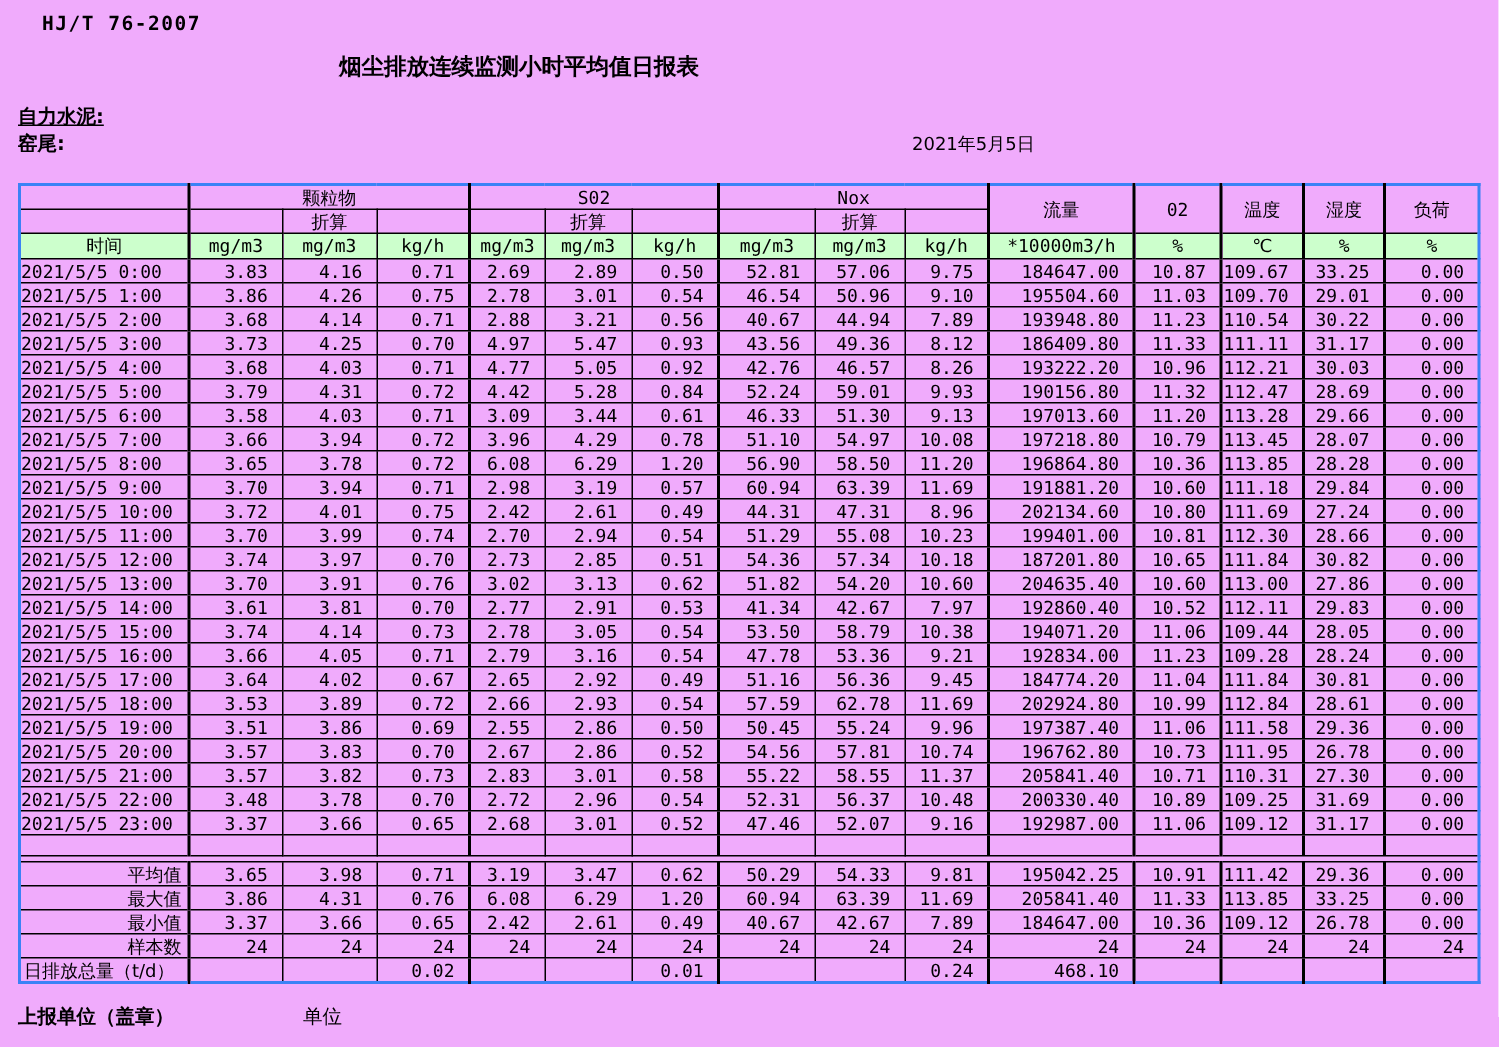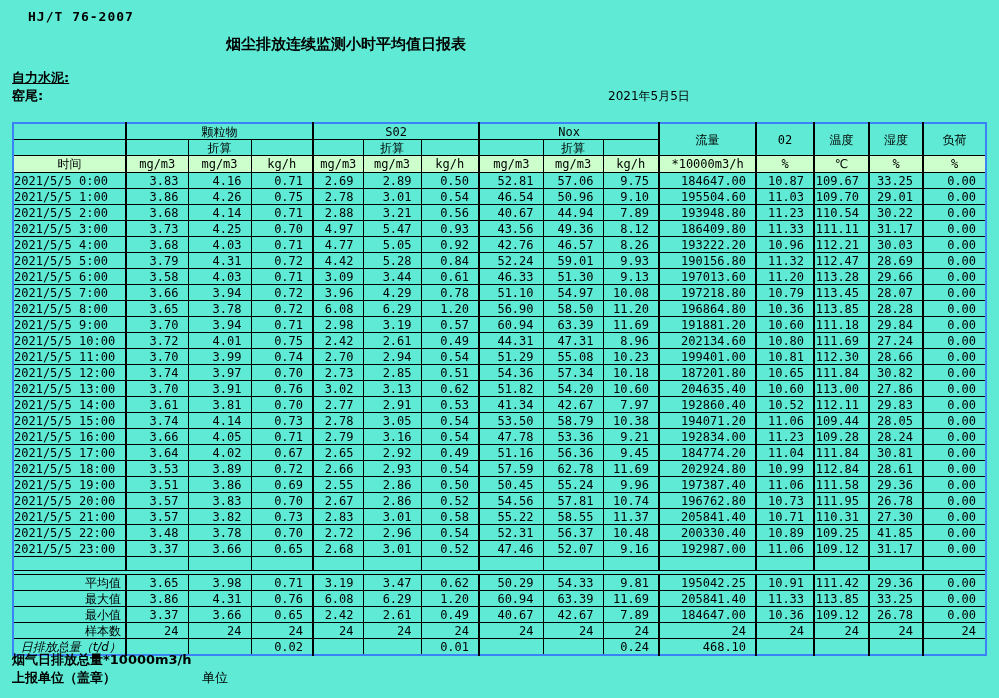--- a/index.html
+++ b/index.html
@@ -1,16 +1,16 @@
 <!DOCTYPE html>
 <html><head>
 <meta charset="utf-8">
 <style>
   html,body{margin:0;padding:0;background:#fff;}
-  .sheet{position:relative;width:999px;height:698px;background:#5eead4;color:#000;
+  .sheet{position:relative;width:999px;height:698px;background:#f0abfc;color:#000;
          font-family:"DejaVu Sans","Liberation Sans",sans-serif;overflow:hidden;}
   .std-code{position:absolute;left:28px;top:9px;font-size:13px;font-weight:bold;
             font-family:"DejaVu Sans Mono","DejaVu Sans",monospace;letter-spacing:1px;}
   .rpt-title{position:absolute;left:0;top:35px;width:692px;text-align:center;
              font-size:15px;font-weight:bold;}
   .company{position:absolute;left:12px;top:69px;font-size:13px;font-weight:bold;text-decoration:underline;}
   .site{position:absolute;left:12px;top:87px;font-size:13px;font-weight:bold;}
   .rpt-date{position:absolute;left:608px;top:88px;font-size:12px;}
   table.report{position:absolute;left:12px;top:122px;width:973px;table-layout:fixed;
                border-collapse:collapse;border:2px solid #3b82f6;
@@ -18,21 +18,21 @@
   .report th,.report td{border:1px solid #000;padding:0;height:15px;line-height:14px;
                white-space:nowrap;overflow:hidden;font-weight:normal;}
   .report thead th{text-align:center;}
   .report tr.hr1 th,.report tr.hr2 th{height:15px;}
   .report tr.hr3 th{height:16px;}
   .tl{border-left-width:2px !important;}
   .green{background:#ccffcc;}
   td.num{text-align:right;padding-right:9px;}
   td.time{text-align:right;padding-right:21px;}
   td.sum-label{text-align:right;padding-right:4px;font-family:"DejaVu Sans","Liberation Sans",sans-serif;}
-  td.sum-label.left{text-align:right;padding-left:2px;font-style:italic;}
+  td.sum-label.left{text-align:left;padding-left:2px;}
   tr.blank td{height:13px;}
   tr.spacer td{height:3px;}
   .foot-note{position:absolute;left:12px;top:651px;font-size:13px;font-weight:bold;}
   .foot-stamp{position:absolute;left:12px;top:669px;font-size:13px;font-weight:bold;}
   .foot-unit{position:absolute;left:202px;top:669px;font-size:13px;font-weight:normal;}
 </style>
 </head>
 <body>
 
 <div class="sheet">
@@ -484,21 +484,21 @@
           <td class="num">0.70</td>
           <td class="num tl">2.72</td>
           <td class="num">2.96</td>
           <td class="num">0.54</td>
           <td class="num tl">52.31</td>
           <td class="num">56.37</td>
           <td class="num">10.48</td>
           <td class="num tl">200330.40</td>
           <td class="num tl">10.89</td>
           <td class="num tl">109.25</td>
-          <td class="num tl">41.85</td>
+          <td class="num tl">31.69</td>
           <td class="num tl">0.00</td>
         </tr>
         <tr>
           <td class="time">2021/5/5 23:00</td>
           <td class="num tl">3.37</td>
           <td class="num">3.66</td>
           <td class="num">0.65</td>
           <td class="num tl">2.68</td>
           <td class="num">3.01</td>
           <td class="num">0.52</td>
@@ -612,16 +612,15 @@
           <td class="num">0.24</td>
           <td class="num tl">468.10</td>
           <td class="num tl"></td>
           <td class="num tl"></td>
           <td class="num tl"></td>
           <td class="num tl"></td>
         </tr>
       </tbody>
   </table>
 
-  <div class="foot-note">烟气日排放总量*10000m3/h</div>
   <div class="foot-stamp">上报单位（盖章）</div>
   <div class="foot-unit">单位</div>
 </div>
 
 </body></html>

